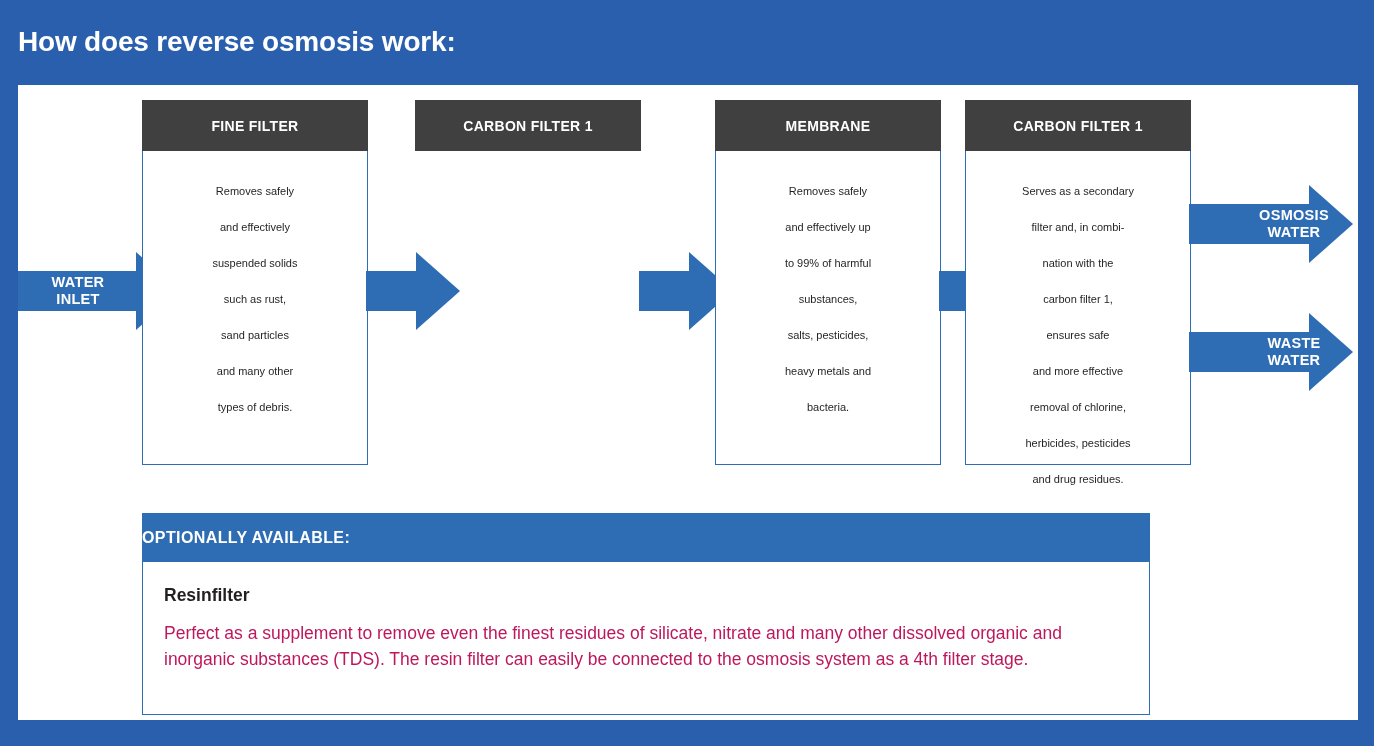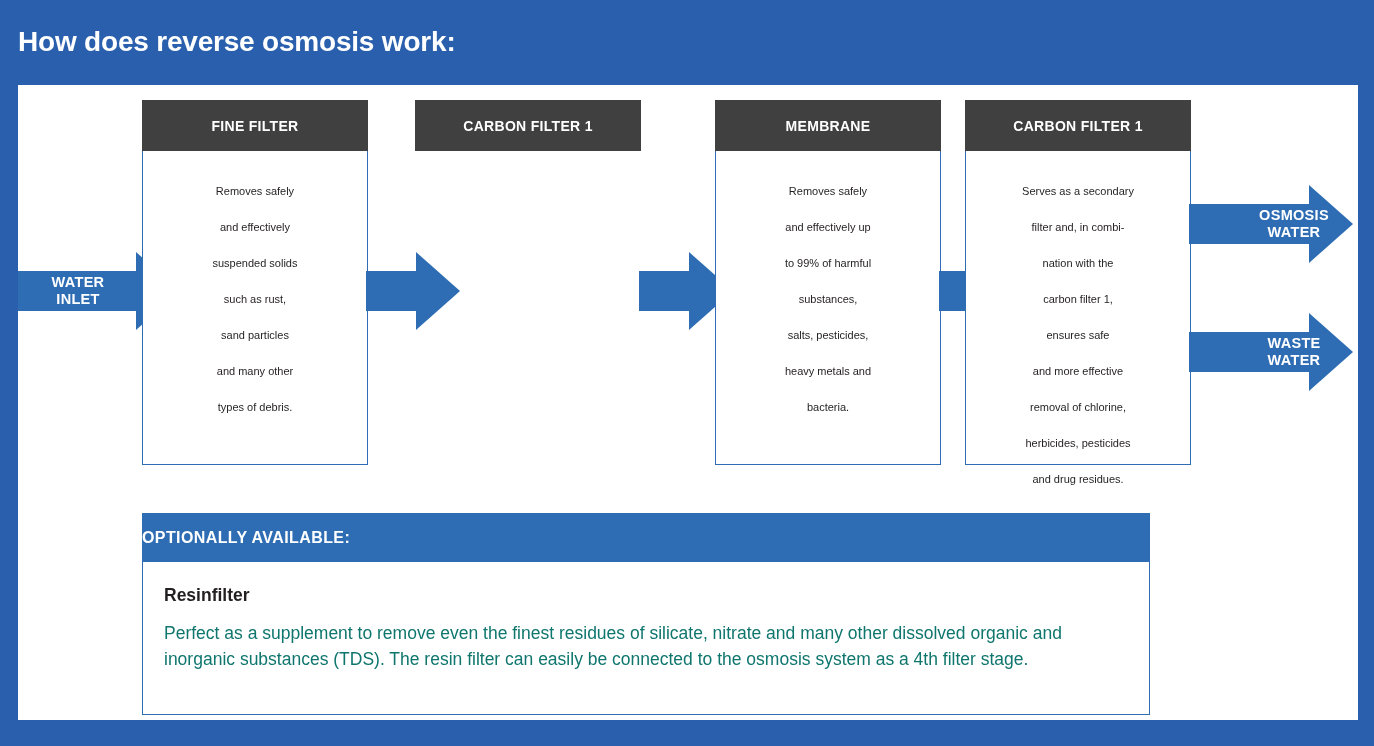--- a/index.html
+++ b/index.html
@@ -185,21 +185,21 @@
   .optional .opt-title {
     font-size: 17.5px;
     font-weight: bold;
     color: #231f20;
     line-height: 24px;
     margin-bottom: 13px;
   }
   .optional .opt-text {
     font-size: 17.5px;
     line-height: 26px;
-    color: #0f766e;
+    color: #be185d;
     text-align: left;
   }
 </style>
 </head>
 <body>
 
 <div id="root">
 
   <div class="title">How does reverse osmosis work:</div>
 

